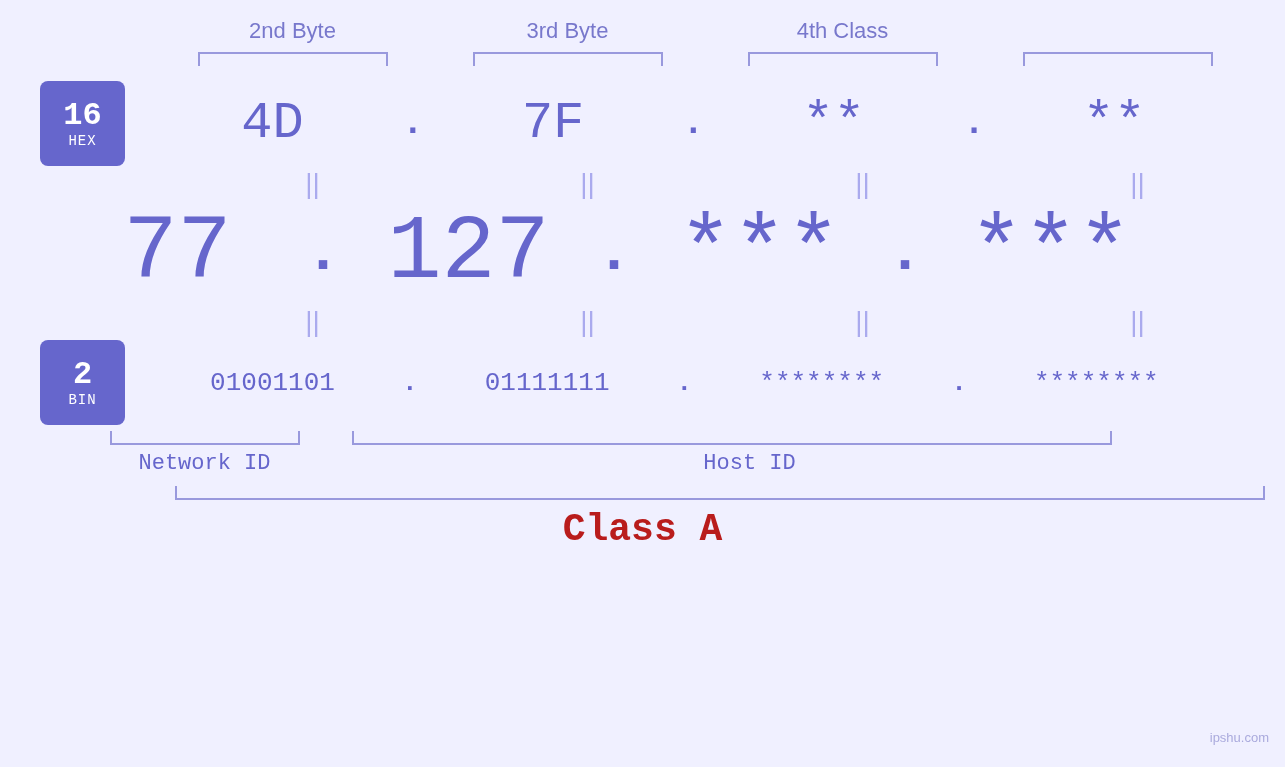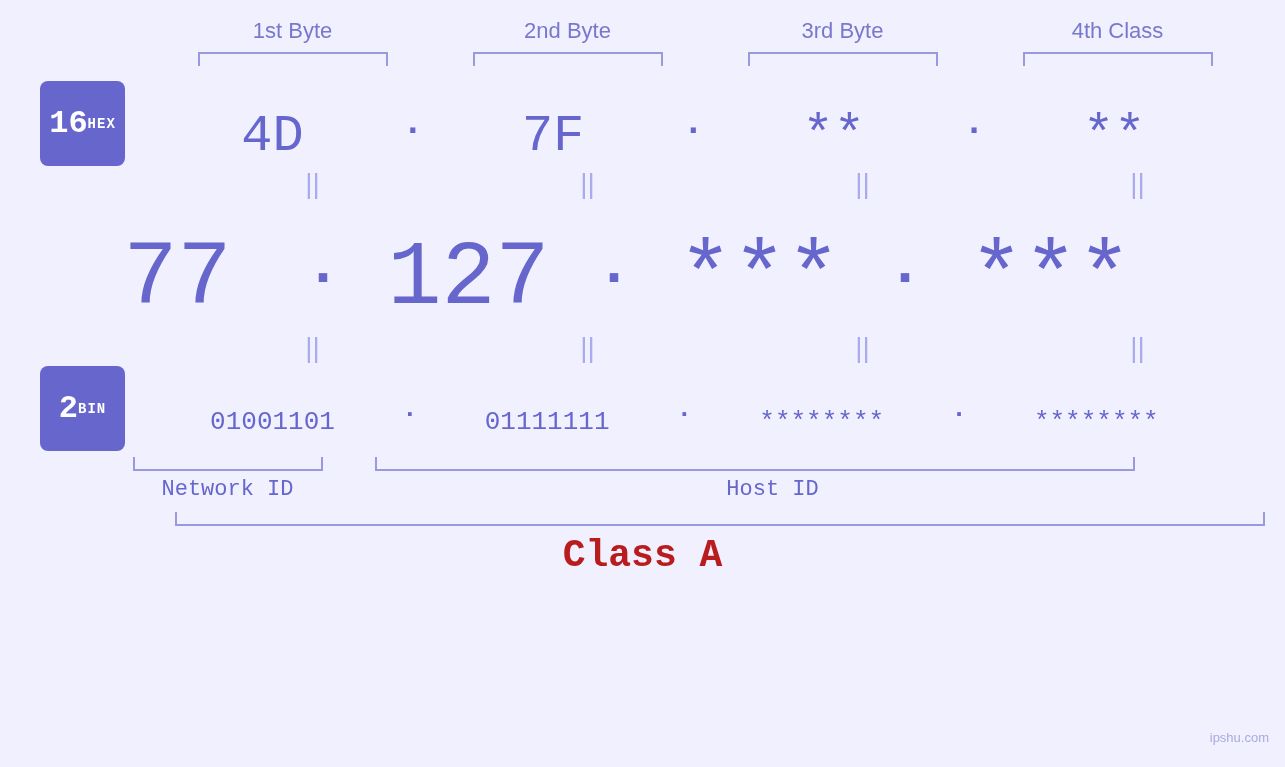--- a/index.html
+++ b/index.html
@@ -80,54 +80,53 @@
       margin-bottom: 0;
     }
 
     
     .base-badge {
       width: 85px;
       height: 85px;
       background-color: #6666cc;
       border-radius: 8px;
       display: flex;
-      flex-direction: row;
+      flex-direction: column;
       align-items: center;
       justify-content: center;
       color: white;
       flex-shrink: 0;
       margin-right: 10px;
     }
 
     .base-badge .base-num {
       font-size: 32px;
       font-weight: bold;
       line-height: 1.1;
     }
 
     .base-badge .base-label {
       font-size: 14px;
-      font-weight: bold;
+      font-weight: normal;
       letter-spacing: 1px;
     }
 
     
     .values-row {
       display: flex;
       align-items: center;
       flex: 1;
     }
 
     .byte-cell {
       width: 275px;
       display: flex;
       align-items: flex-end;
       justify-content: center;
       position: relative;
-      margin-top: 26px;
     }
 
     .byte-value {
       color: #6666cc;
       text-align: center;
     }
 
     .byte-value.hex-val {
       font-size: 52px;
       font-family: 'Courier New', monospace;
@@ -170,21 +169,21 @@
       color: #aaaaee;
       font-size: 28px;
       font-family: Arial, sans-serif;
       line-height: 1;
       padding: 2px 0;
     }
 
     
     .bottom-section {
       width: 100%;
-      padding-left: 90px;
+      padding-left: 67px;
       margin-top: 6px;
     }
 
     .bottom-brackets {
       display: flex;
       width: 1090px;
     }
 
     .network-bracket-wrap {
       display: flex;
@@ -280,21 +279,20 @@
 
     .eq-row-1 { margin-top: 2px; }
     .eq-row-2 { margin-top: 2px; }
   </style>
 </head>
 <body>
 
 <div class="container">
 
   <div class="byte-headers">
-    <div class="byte-header">1st Byte</div>
     <div class="byte-header">2nd Byte</div>
     <div class="byte-header">3rd Byte</div>
     <div class="byte-header">4th Class</div>
   </div>
 
   <div class="bracket-row">
     <div class="bracket-cell">
       <div class="bracket"></div>
     </div>
     <div class="bracket-cell">

